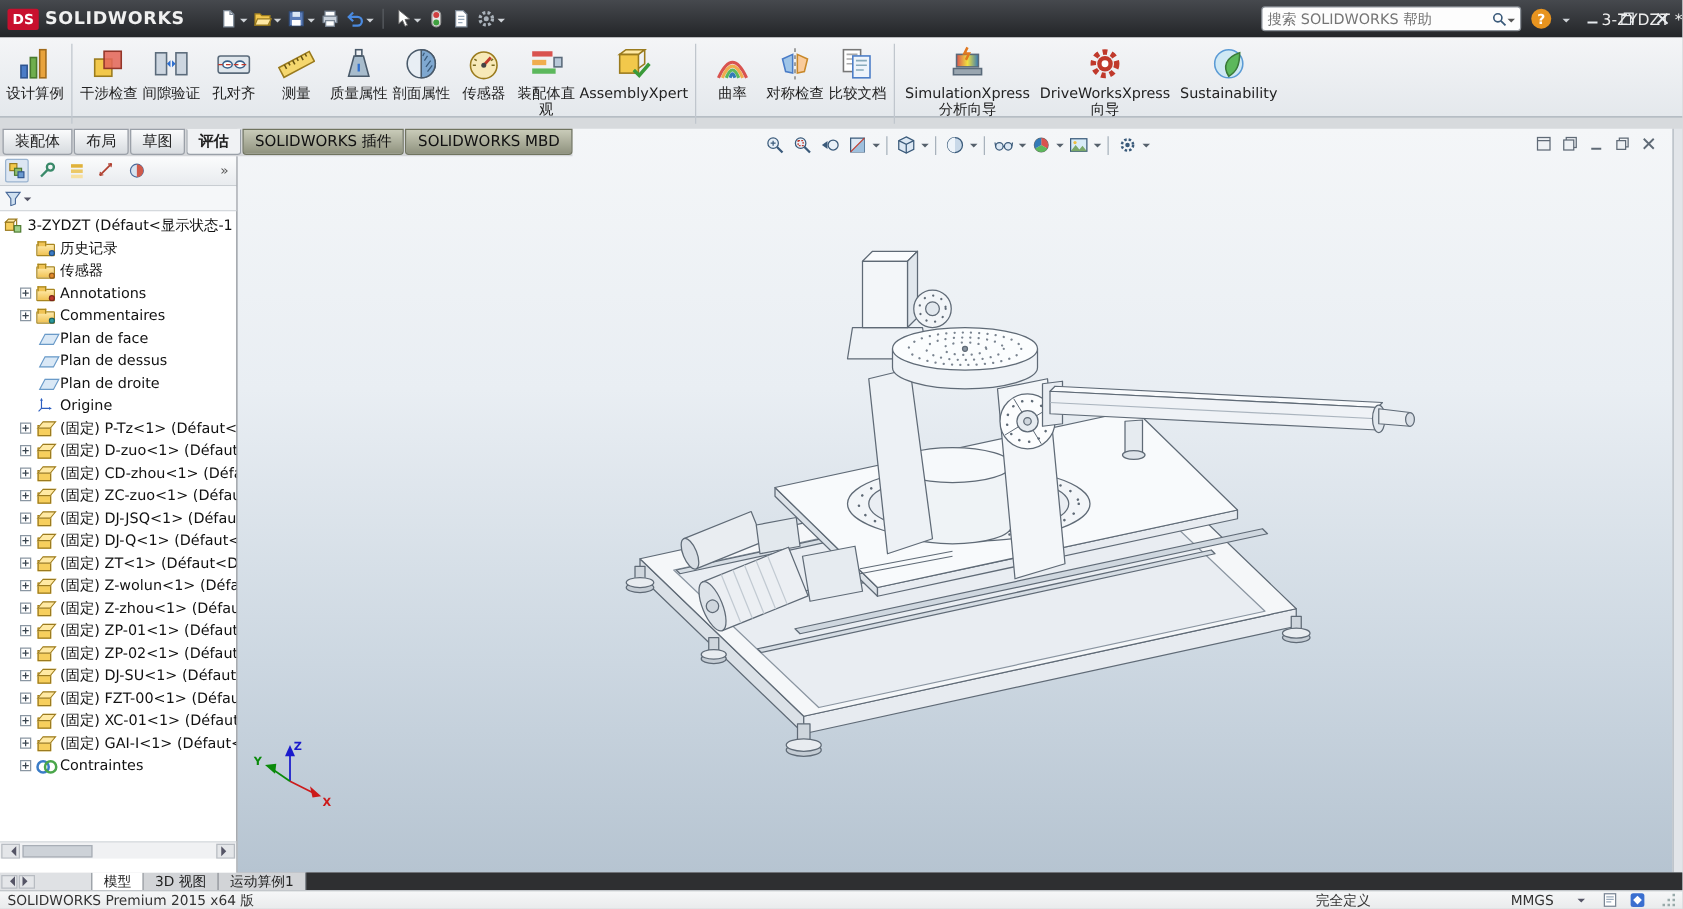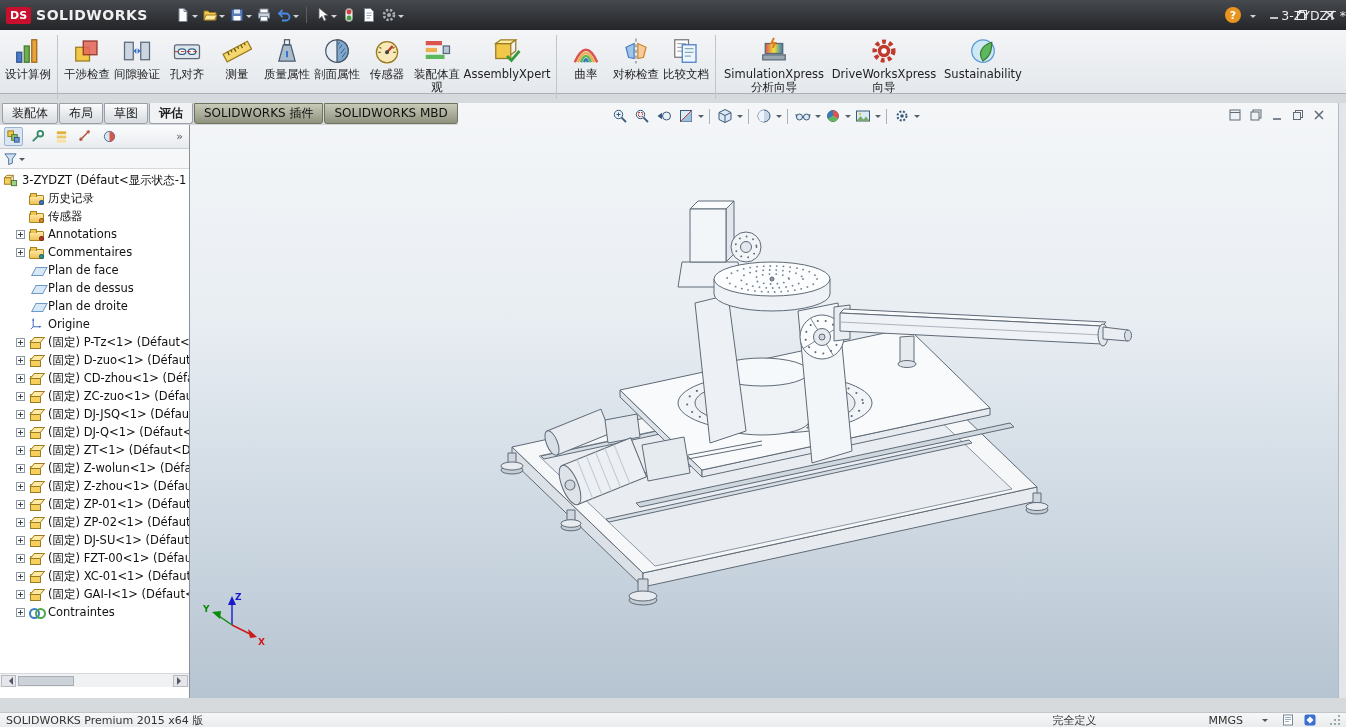--- a/index.html
+++ b/index.html
@@ -178,20 +178,28 @@
       <div class="qbtn">
           <svg viewBox="0 0 16 16">
             <circle cx="8" cy="8" r="5" fill="none" stroke="#aab2ba" stroke-width="2.6" stroke-dasharray="2.2 1.8"></circle>
             <circle cx="8" cy="8" r="2" fill="#aab2ba"></circle>
           </svg>
           <span class="qcaret"></span>
         </div>
     </div>
     <div class="doc-title">3-ZYDZT *</div>
     <div class="tb-right">
+      <div class="searchbox">
+        <input type="text" placeholder="搜索 SOLIDWORKS 帮助" style="">
+        <svg viewBox="0 0 16 16">
+            <circle cx="6.5" cy="6.5" r="4" fill="none" stroke="#3a5a7a" stroke-width="1.6"></circle>
+            <path d="M9.5 9.5L14 14" stroke="#3a5a7a" stroke-width="1.8"></path>
+          </svg>
+        <span class="search-caret"></span>
+      </div>
       <span class="help-badge">?</span>
       <span class="qcaret"></span>
       <span class="winbtn">
           <svg viewBox="0 0 12 12">
             <path d="M2 9h8" stroke="#e6eaee" stroke-width="1.6"></path>
           </svg>
         </span>
       <span class="winbtn">
           <svg viewBox="0 0 12 12">
             <rect x="3.5" y="1.5" width="7" height="7" fill="none" stroke="#e6eaee"></rect>
@@ -802,20 +810,34 @@
         </span>
       <span class="sthumb"></span>
       <span class="strack"></span>
       <span class="sarr">
           <span class="tri-r"></span>
         </span>
     </div>
     <div class="panel-foot"></div>
   </div>
 
+  <div id="motionrow">
+    <span class="mscroll">
+      <span class="sarr">
+          <span class="tri-l"></span>
+        </span>
+      <span class="sarr">
+          <span class="tri-r"></span>
+        </span>
+    </span>
+    <span class="mtab active">模型</span>
+    <span class="mtab">3D 视图</span>
+    <span class="mtab">运动算例1</span>
+    <span class="mfill"></span>
+  </div>
 
   <div id="statusbar">
     <span>SOLIDWORKS Premium 2015 x64 版</span>
     <span class="sb-right">
       <span class="sb-state">完全定义</span>
       <span class="sb-units">
           <span>MMGS</span>
           <span class="fcaret"></span>
         </span>
       <span class="sb-ic">

